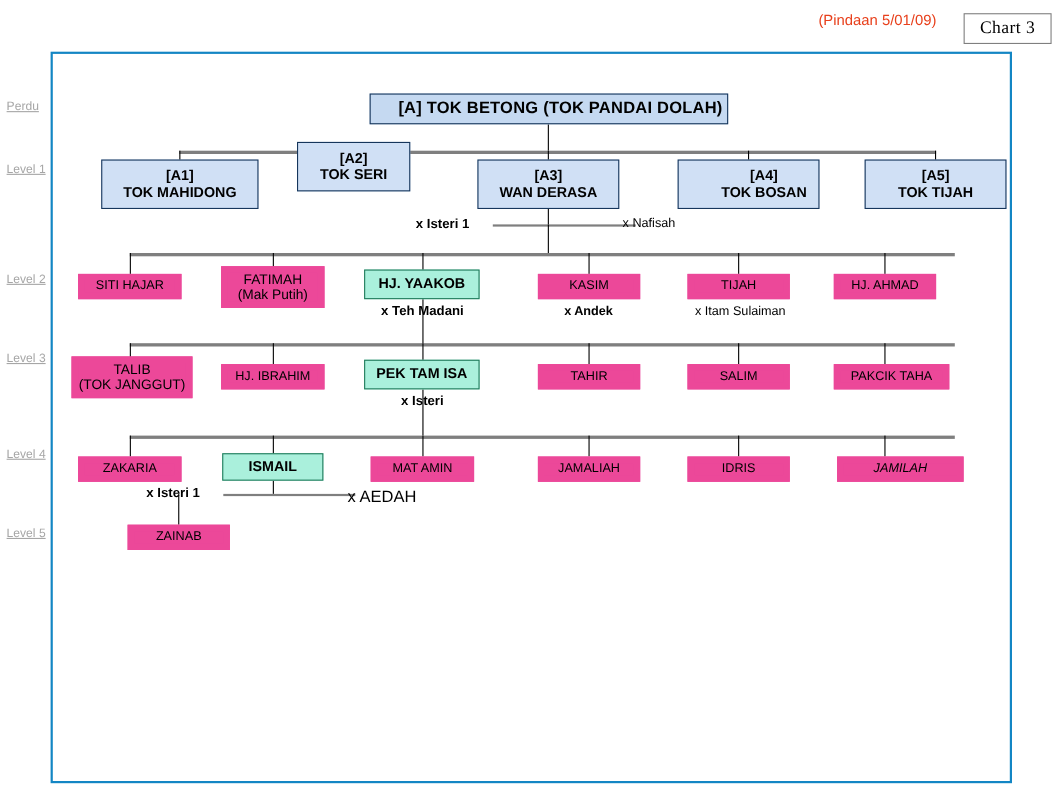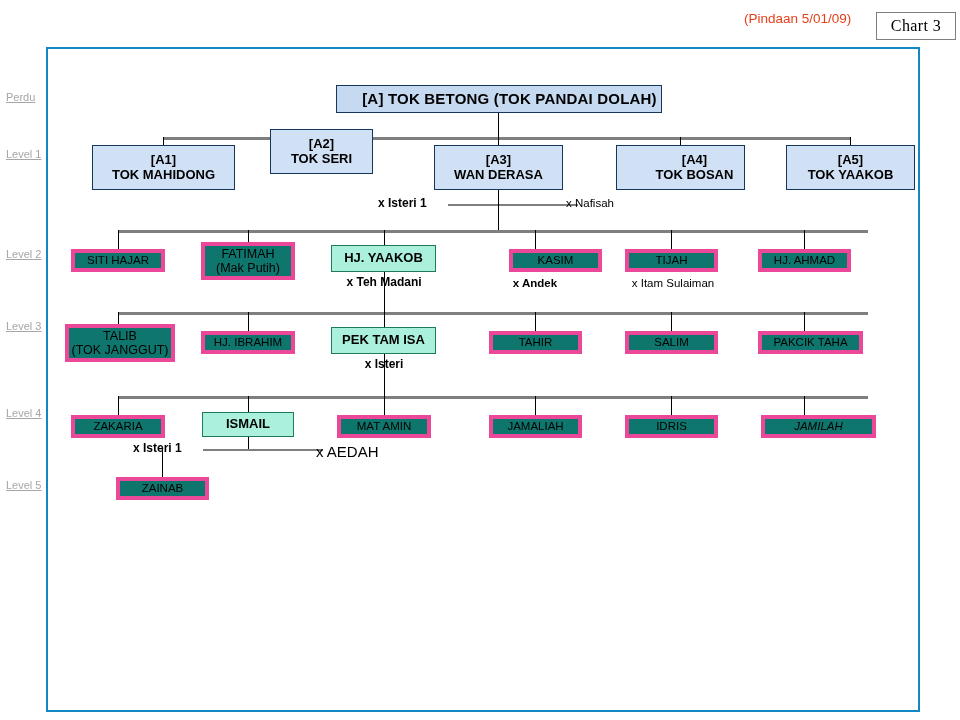--- a/index.html
+++ b/index.html
@@ -66,22 +66,22 @@
   
   .node {
     position: absolute;
     box-sizing: border-box;
     display: flex;
     flex-direction: column;
     align-items: center;
     justify-content: center;
     text-align: center;
     line-height: 1.15;
-    background: #0f766e;
-    border: 4px solid #ec4899;
+    background: #ec4899;
+    border: 6px solid #ec4899;
     color: #000;
     z-index: 3;
   }
   .node .ln { display: block; white-space: nowrap; }
 
   .node.root {
     background: #c5d9f1;
     border: 1px solid #16365c;
     font-weight: bold;
     font-size: 15px;
@@ -176,21 +176,21 @@
   <div class="node lvl1" style="left:386px; top:96px; width:129px; height:45px;">
     <span class="ln">[A3]</span>
     <span class="ln">WAN  DERASA</span>
   </div>
   <div class="node lvl1" style="left:568px; top:96px; width:129px; height:45px;padding-left:28px;">
     <span class="ln">[A4]</span>
     <span class="ln">TOK BOSAN</span>
   </div>
   <div class="node lvl1" style="left:738px; top:96px; width:129px; height:45px;">
     <span class="ln">[A5]</span>
-    <span class="ln">TOK YAAKOB</span>
+    <span class="ln">TOK TIJAH</span>
   </div>
 
   <div class="vline" style="left:450px; top:141px; height:14px;"></div>
   <div class="sp-rule" style="left:400px; top:155px; width:130px;"></div>
   <div class="spouse b" style="left:330px; top:147px;">x Isteri 1</div>
   <div class="spouse" style="left:518px; top:148px;">x Nafisah</div>
   <div class="vline" style="left:450px; top:155px; height:26px;"></div>
 
   <div class="bus" style="left:70px; top:181px; width:750px;"></div>
   <div class="vline" style="left:70px;  top:181px; height:19px;"></div>
@@ -207,21 +207,21 @@
   <div class="node hl" style="left:283px; top:196px; width:105px; height:27px;">
     <span class="ln">HJ. YAAKOB</span>
   </div>
 
   <div class="node plain big" style="left:153px; top:193px; width:94px; height:38px;">
     <span class="ln">FATIMAH</span>
     <span class="ln">(Mak Putih)</span>
   </div>
   <div class="spouse b" style="left:336px; top:226px; transform:translateX(-50%);">x Teh Madani</div>
 
-  <div class="node plain" style="left:441px; top:200px; width:93px; height:23px;margin-left:20px;">
+  <div class="node plain" style="left:441px; top:200px; width:93px; height:23px;">
     <span class="ln">KASIM</span>
   </div>
   <div class="spouse" style="left:487px; top:228px; transform:translateX(-50%);font-weight:bold;">x Andek</div>
 
   <div class="node plain" style="left:577px; top:200px; width:93px; height:23px;">
     <span class="ln">TIJAH</span>
   </div>
   <div class="spouse" style="left:625px; top:228px; transform:translateX(-50%);">x Itam Sulaiman</div>
 
   <div class="node plain" style="left:710px; top:200px; width:93px; height:23px;">

